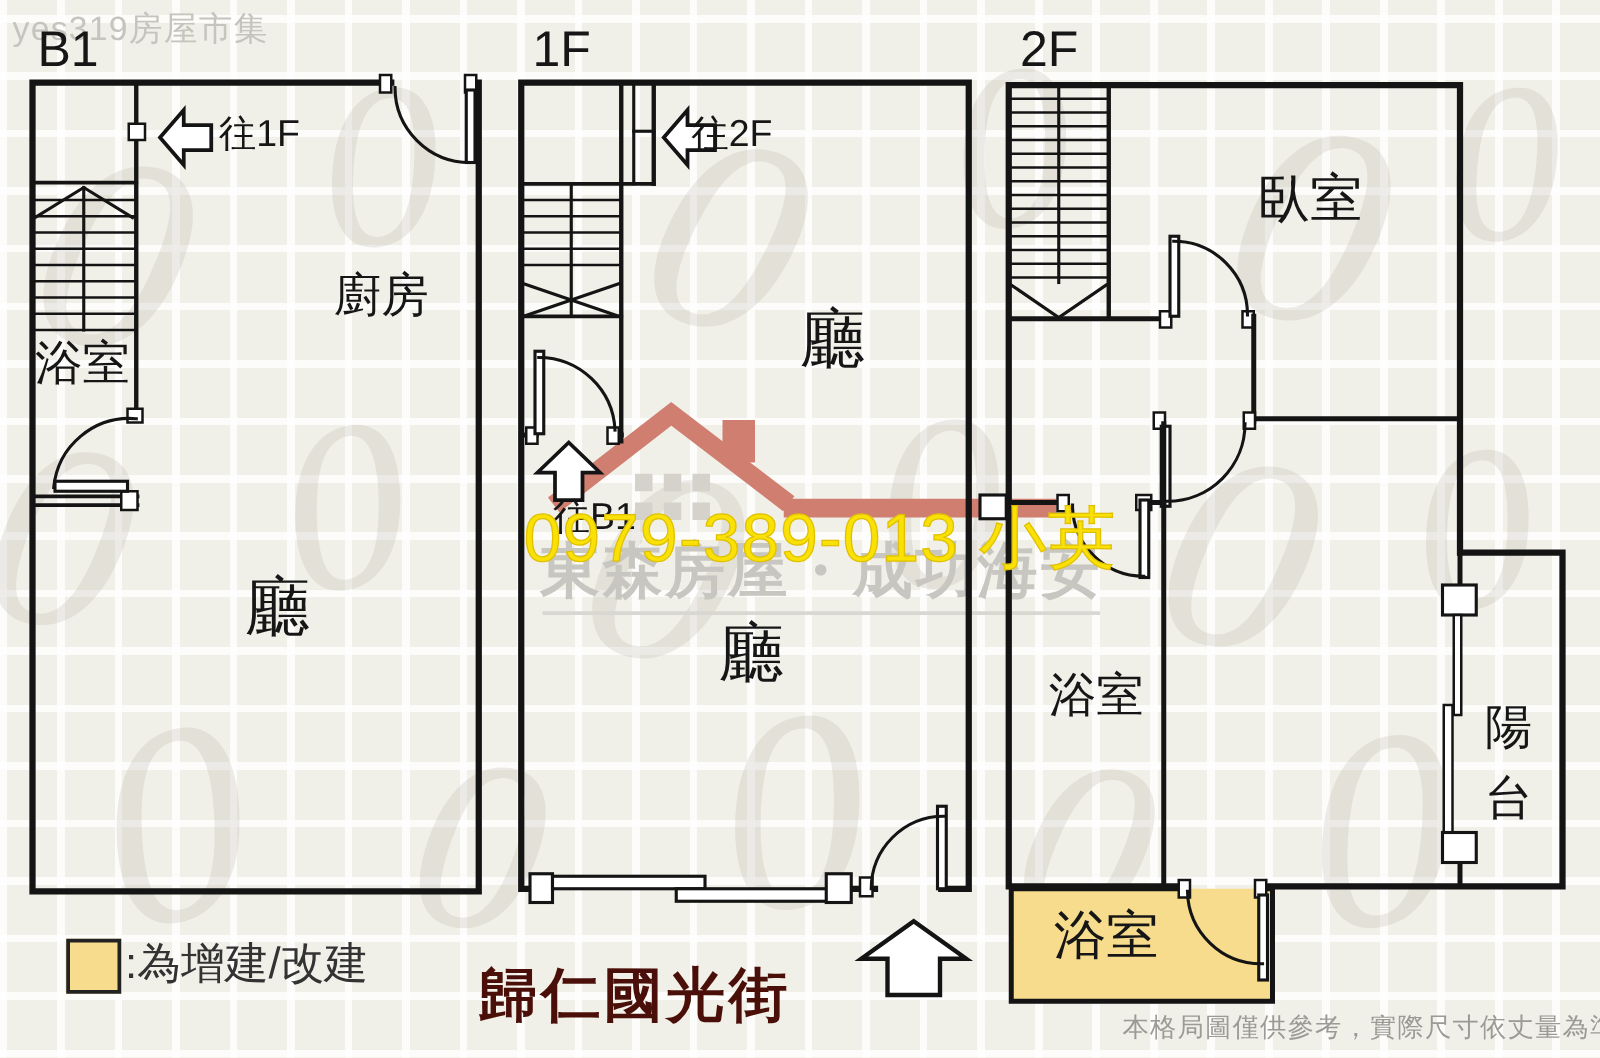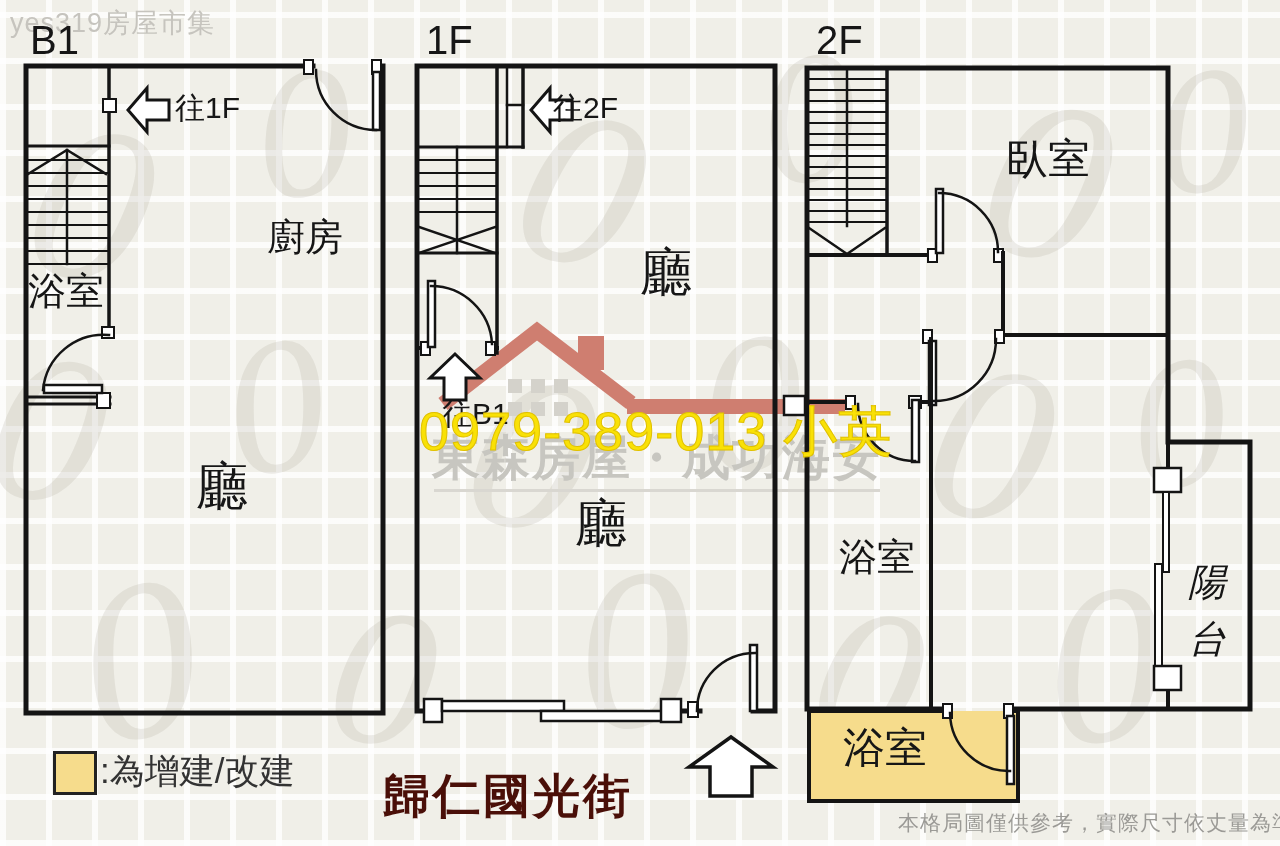--- a/index.html
+++ b/index.html
@@ -23,21 +23,21 @@
            letter-spacing:1px;line-height:1;}
   .plan-svg{position:absolute;left:0;top:0;z-index:3;}
   .lbl{position:absolute;z-index:4;color:#161616;line-height:1;white-space:nowrap;}
   .floor-tag{font-size:40px;font-weight:normal;}
   .note{font-size:33px;}
   .dir{font-size:30px;}
   .dir-small{font-size:30px;}
   .room{font-size:38px;}
   .room-big{font-size:52px;}
   .room-md{font-size:42px;}
-  .vertical{white-space:normal;width:42px;word-break:break-all;line-height:1.5;font-style:italic;}
+  .vertical{white-space:normal;width:42px;word-break:break-all;line-height:1.5;}
   .legend-swatch{position:absolute;left:53px;top:751px;width:38px;height:38px;z-index:4;
                  border:3px solid #222;}
   .legend-text{font-size:35px;color:#333;}
   .street{font-size:47px;font-weight:bold;color:#4a0f08;letter-spacing:3px;}
   .disclaimer{font-size:21px;color:#9b9a96;letter-spacing:1px;}
   .phone{position:absolute;left:419px;top:404px;z-index:6;font-size:54px;font-weight:normal;
          color:#f9e106;-webkit-text-stroke:1px #e0c000;letter-spacing:1px;line-height:1;white-space:nowrap;}
 </style>
 </head>
 <body>

